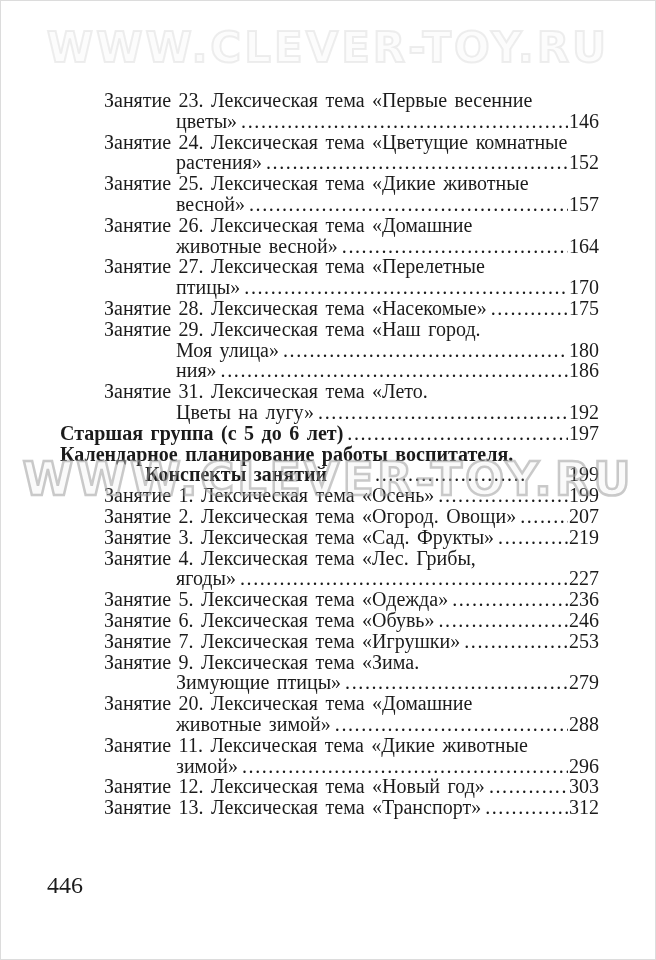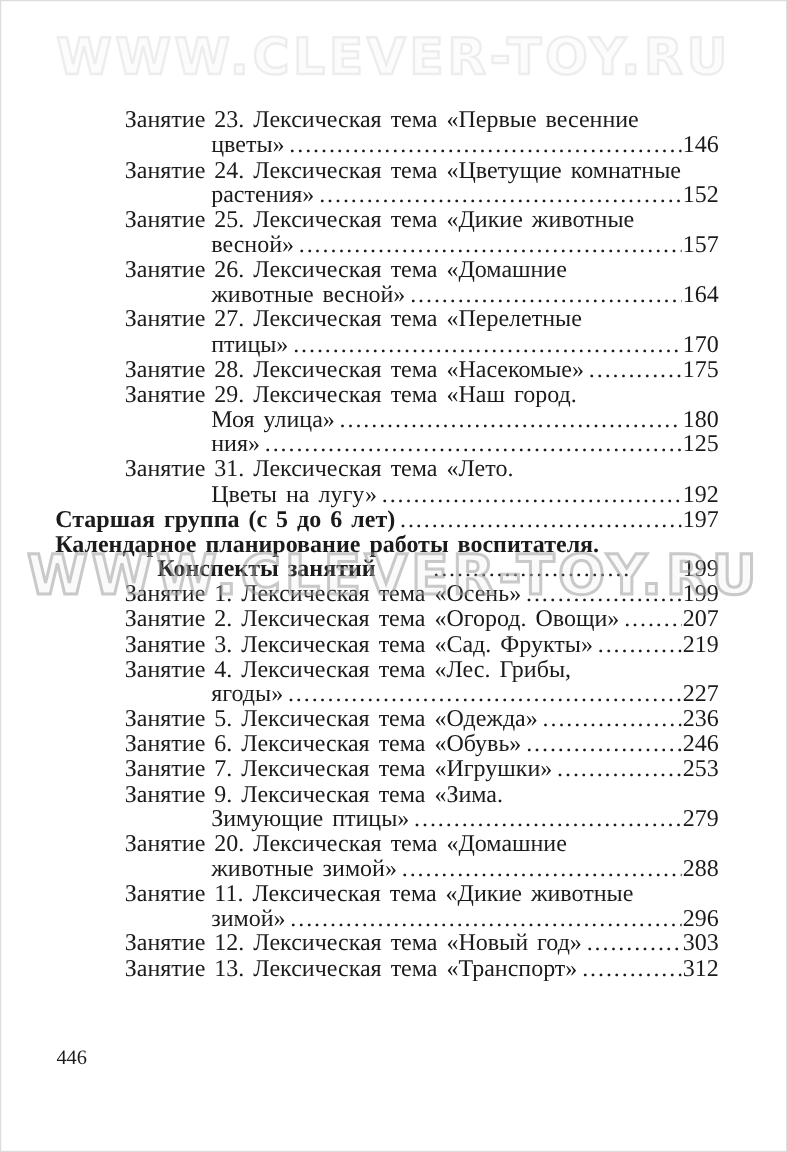--- a/index.html
+++ b/index.html
@@ -11,32 +11,32 @@
   .toc { position:absolute; left:45px; top:89px; width:553px; z-index:1; }
   .toc-line {
     display:flex; align-items:baseline;
     height:20.8px; line-height:20.8px; font-size:20px;
     white-space:nowrap; word-spacing:2.5px;
   }
   .toc-line.item       { padding-left:58px; }
   .toc-line.cont       { padding-left:130px; }
   .toc-line.subsection { padding-left:85px;gap:44px; }
   .toc-line.section    { padding-left:0; }
-  .toc-line.bold       { font-weight:bold; }
+  .toc-line.bold       { font-weight:bold;margin-left:14px; }
   .toc-text { flex:0 0 auto; }
   .leader {
     flex:1 1 auto; overflow:hidden; margin-left:4px; min-width:6px;
     font-weight:normal;
   }
   .leader::after {
     content:"......................................................................................................................";
     letter-spacing:1.6px;
   }
   .pageno { flex:0 0 auto; font-weight:normal; margin-left:1px; }
-  .folio { position:absolute; left:46px; top:871px; font-size:17px; z-index:1; }
+  .folio { position:absolute; left:46px; top:871px; font-size:24px; z-index:1; }
   .watermark {
     position:absolute; left:0; width:100%; text-align:center;
     font-family:"DejaVu Sans", sans-serif; font-weight:800;
     white-space:nowrap; letter-spacing:3px; pointer-events:none; z-index:2;
   }
   .watermark-top {
     top:24px; font-size:42px; line-height:46px;
     color:rgba(228,228,228,0.10);
     -webkit-text-stroke:2px rgba(210,210,210,0.38);
   }
@@ -105,21 +105,21 @@
         <span class="toc-text">Занятие 29. Лексическая тема «Наш город.</span>
       </div>
       <div class="toc-line cont">
         <span class="toc-text">Моя улица»</span>
         <span class="leader"></span>
         <span class="pageno">180</span>
       </div>
       <div class="toc-line cont">
         <span class="toc-text">ния»</span>
         <span class="leader"></span>
-        <span class="pageno">125</span>
+        <span class="pageno">186</span>
       </div>
       <div class="toc-line item">
         <span class="toc-text">Занятие 31. Лексическая тема «Лето.</span>
       </div>
       <div class="toc-line cont">
         <span class="toc-text">Цветы на лугу»</span>
         <span class="leader"></span>
         <span class="pageno">192</span>
       </div>
       <div class="toc-line section bold">

